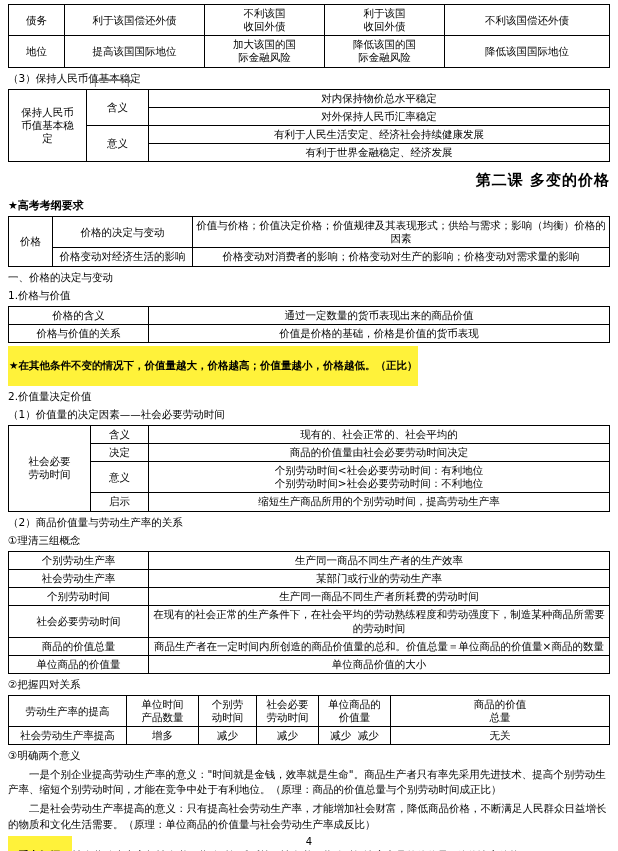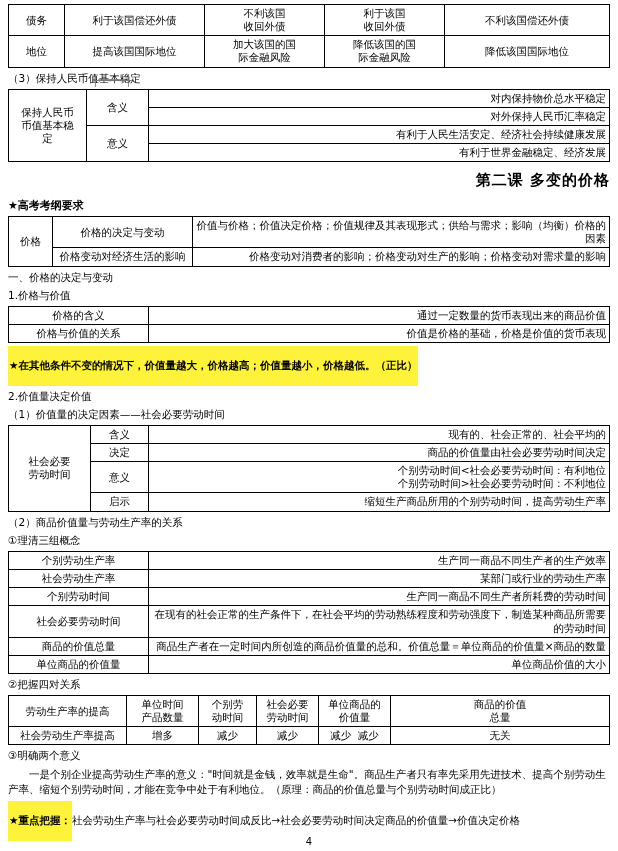--- a/index.html
+++ b/index.html
@@ -27,21 +27,21 @@
     table-layout: fixed;
   }
   table td {
     border: 1px solid #000;
     padding: 2px 3px;
     vertical-align: middle;
     line-height: 1.25;
     font-size: 10.5px;
   }
   .ctr { text-align: center; }
-  .lft { text-align: right; }
+  .lft { text-align: center; }
   .sec-title {
     text-align: right;
     font-size: 15px;
     font-weight: bold;
     margin: 9px 0 8px 0;
     letter-spacing: 1px;
   }
   .star-head {
     font-weight: bold;
     margin: 2px 0 3px 0;
@@ -291,20 +291,21 @@
           <td class="ctr"><span>减少</span>&nbsp;&nbsp;<span>减少</span></td>
           <td class="ctr">无关</td>
         </tr>
       </tbody>
     </table>
   </div>
 
   <div class="para">③明确两个意义</div>
 
   <div class="para body-text" style="text-indent:2em">一是个别企业提高劳动生产率的意义："时间就是金钱，效率就是生命"。商品生产者只有率先采用先进技术、提高个别劳动生产率、缩短个别劳动时间，才能在竞争中处于有利地位。（原理：商品的价值总量与个别劳动时间成正比）</div>
+  <div class="para body-text" style="text-indent:2em">二是社会劳动生产率提高的意义：只有提高社会劳动生产率，才能增加社会财富，降低商品价格，不断满足人民群众日益增长的物质和文化生活需要。（原理：单位商品的价值量与社会劳动生产率成反比）</div>
 
   <div class="para body-text">
     <span class="hl-box">★重点把握：</span><span>社会劳动生产率与社会必要劳动时间成反比→社会必要劳动时间决定商品的价值量→价值决定价格</span>
   </div>
 
 </div>
 
 <div class="crop-mark">
   <span style="left:0;top:-4px">┼━━━━┼</span>
 </div>

